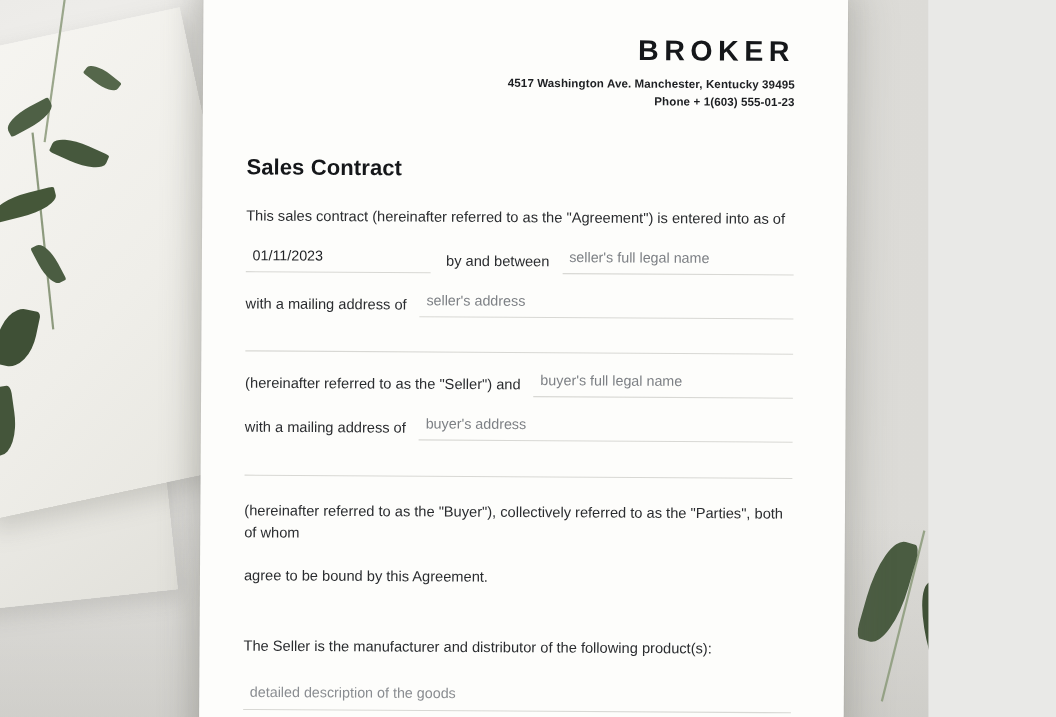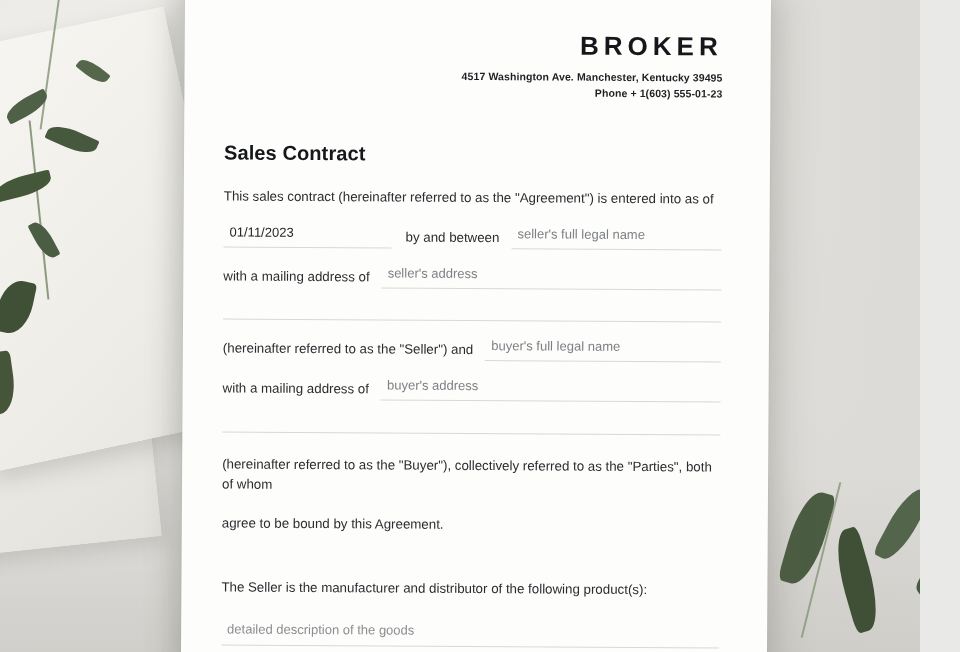--- a/index.html
+++ b/index.html
@@ -9,21 +9,21 @@
   body {
     width: 960px;
     height: 652px;
     overflow: hidden;
     font-family: "Liberation Sans", sans-serif;
     background: #e9e9e7;
   }
 
   #scene {
     position: relative;
-    width: 920px;
+    width: 844px;
     height: 652px;
     overflow: hidden;
   }
 
   
   .desk {
     position: absolute;
     inset: 0;
     background:
       radial-gradient(ellipse at 12% 18%, #f2f1ee 0%, #e3e2df 45%, #d9d8d4 100%);

